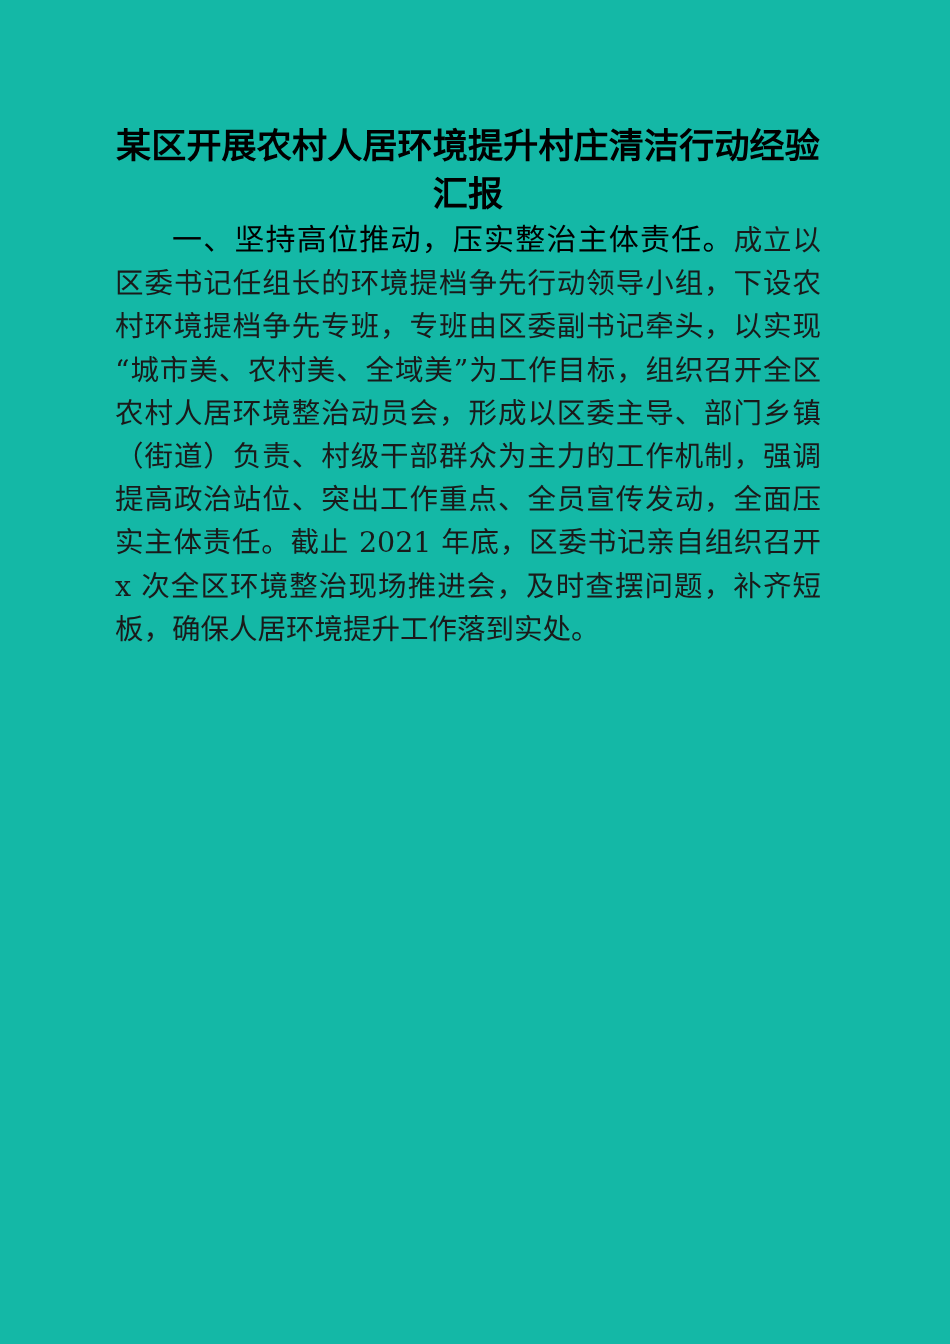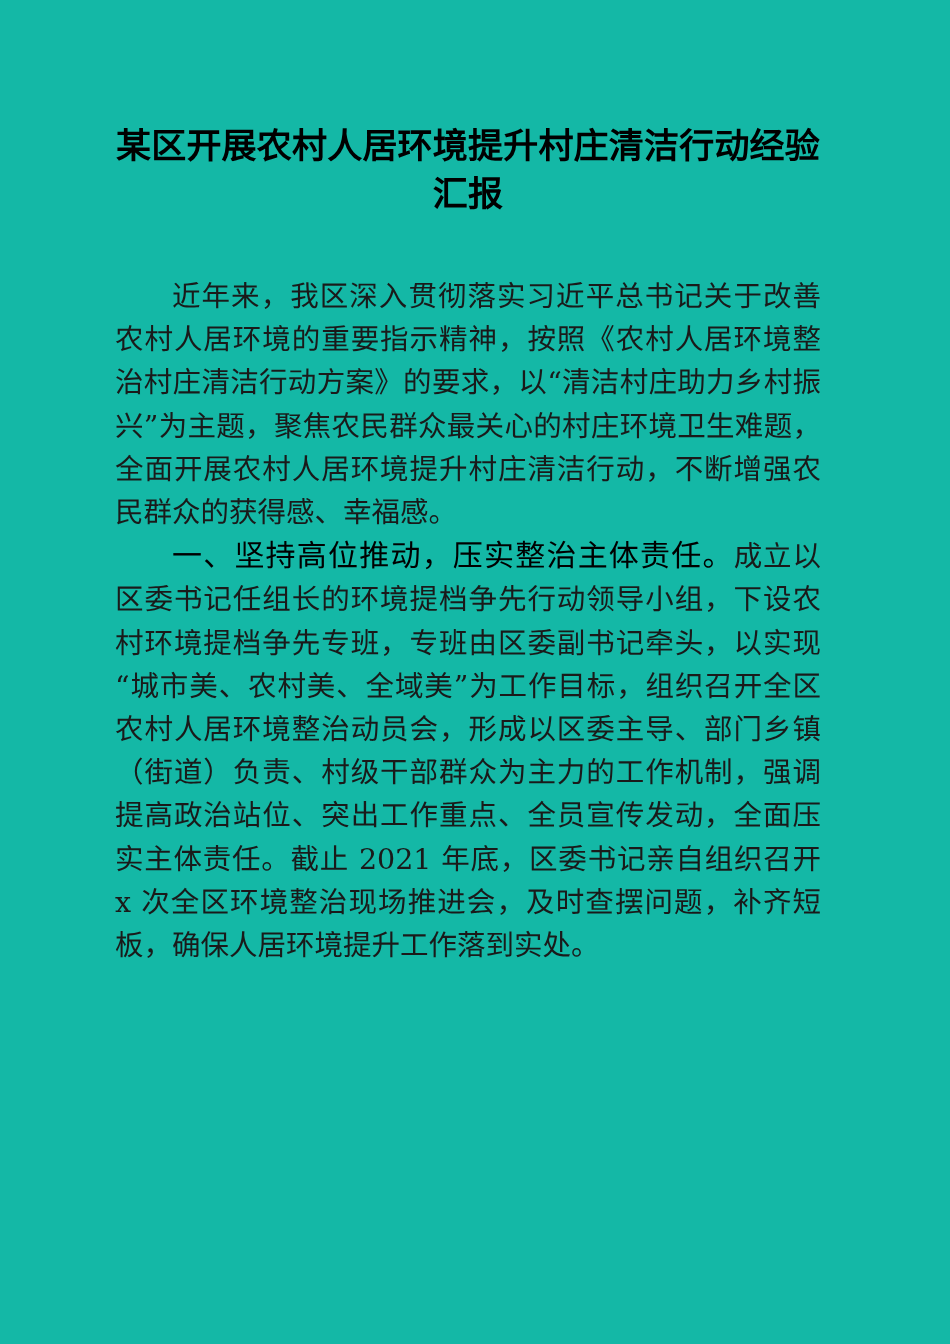--- a/index.html
+++ b/index.html
@@ -73,20 +73,19 @@
 </style>
 </head>
 <body>
 
 <div class="page">
 
   <div class="doc-body">
 
     <h1 class="doc-title">某区开展农村人居环境提升村庄清洁行动经验汇报</h1>
 
-    <p class="para para-first para-indent">近年来，我区深入贯彻落实习近平总书记关于改善农村人居环境的重要指示精神，按照《农村人居环境整治村庄清洁行动方案》的要求，以“清洁村庄助力乡村振兴”为主题，聚焦农民群众最关心的村庄环境卫生难题，全面开展农村人居环境提升村庄清洁行动，不断增强农民群众的获得感、幸福感。</p>
 
     <p class="para para-indent"><span class="heading-run">一、坚持高位推动，压实整治主体责任。</span><span class="body-run">成立以区委书记任组长的环境提档争先行动领导小组，下设农村环境提档争先专班，专班由区委副书记牵头，以实现“城市美、农村美、全域美”为工作目标，组织召开全区农村人居环境整治动员会，形成以区委主导、部门乡镇（街道）负责、村级干部群众为主力的工作机制，强调提高政治站位、突出工作重点、全员宣传发动，全面压实主体责任。截止 2021 年底，区委书记亲自组织召开 x 次全区环境整治现场推进会，及时查摆问题，补齐短板，确保人居环境提升工作落到实处。</span></p>
 
 
   </div>
 
 </div>
 
 </body></html>

